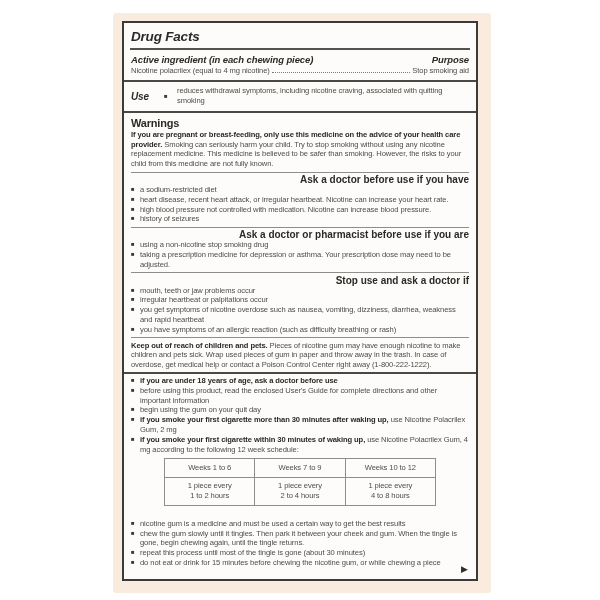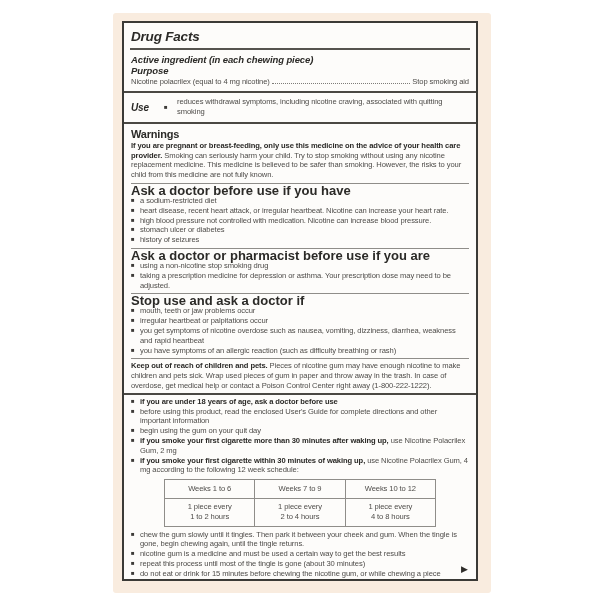--- a/index.html
+++ b/index.html
@@ -22,43 +22,43 @@
   .sec { padding: 2px 7px; }
 
   h1.df-title {
     font-size: 13.5px; font-style: italic; font-weight: bold; color: #2b2a27;
     letter-spacing: -0.2px; padding: 4px 0 2px;
   }
   .rule-mid { height: 1.5px; background: #55534e; margin: 0 6px; }
   .rule-thick { height: 2px; background: #4a4843; }
   .rule-thin { height: 1px; background: #8f8d89; margin: 2.5px 0; }
 
-  .heads-row { display: flex; justify-content: space-between; align-items: baseline; padding-top: 2px; flex-direction: column; }
+  .heads-row { display: flex; justify-content: space-between; align-items: baseline; padding-top: 2px; }
   .h-ital { font-style: italic; font-weight: bold; font-size: 9.5px; color: #2b2a27; letter-spacing: -0.1px; }
 
   .body-txt, .leader-row, li, .warn-p, td, th { font-size: 7.6px; line-height: 9.8px; letter-spacing: -0.1px; }
 
   .leader-row { display: flex; align-items: flex-end; padding: 1px 0 3px; text-align: right; }
   .leader-row .dots { flex: 1; border-bottom: 1.5px dotted #7e7c78; margin: 0 2px 2px; }
 
   .use-row { display: flex; align-items: center; padding: 4px 7px 5px; }
   .use-row .use-h { font-size: 10px; margin-right: 15px; }
   .use-row .sq { margin-right: 4px; }
 
   h2.sec-h { font-size: 11px; font-weight: bold; color: #2b2a27; letter-spacing: -0.2px; padding: 2px 0 1px; }
-  h3.sub-h { font-size: 13px; line-height: 10px; font-weight: bold; color: #2b2a27; }
+  h3.sub-h { font-size: 10px; line-height: 10px; font-weight: bold; color: #2b2a27; text-align: right; }
   .warn-p b, li b { color: #2b2a27; }
 
   ul { list-style: none; }
   li { display: flex; }
   .sq { width: 9px; flex: 0 0 9px; font-size: 6px; color: #3d3b38; }
   li .txt { flex: 1; }
 
   table.schedule {
-    border-collapse: collapse; margin: 4px auto 3px; width: 272px; table-layout: fixed;
+    border-collapse: collapse; margin: 4px auto 13px; width: 272px; table-layout: fixed;
   }
   table.schedule th, table.schedule td {
     border: 1px solid #8f8d89; text-align: center; font-weight: normal; color: #4e4c49;
   }
   table.schedule th { padding: 4px 2px; }
   table.schedule td { padding: 3px 2px 4px; white-space: pre-line; }
 
   .dir-wrap { position: relative; }
   .arrow {
     position: absolute; right: 8px; bottom: 5px; font-size: 9px; color: #2e2c29; line-height: 9px;
@@ -109,24 +109,20 @@
               <span class="sq">■</span>
               <span class="txt">a sodium-restricted diet</span>
             </li>
           <li>
               <span class="sq">■</span>
               <span class="txt">heart disease, recent heart attack, or irregular heartbeat. Nicotine can increase your heart rate.</span>
             </li>
           <li>
               <span class="sq">■</span>
               <span class="txt">high blood pressure not controlled with medication. Nicotine can increase blood pressure.</span>
-            </li>
-          <li>
-              <span class="sq">■</span>
-              <span class="txt">stomach ulcer or diabetes</span>
             </li>
           <li>
               <span class="sq">■</span>
               <span class="txt">history of seizures</span>
             </li>
         </ul>
 
         <div class="rule-thin"></div>
         <h3 class="sub-h">Ask a doctor or pharmacist before use if you are</h3>
         <ul>
@@ -205,25 +201,25 @@
 2 to 4 hours</td>
             <td>1 piece every
 4 to 8 hours</td>
           </tr>
         </tbody>
           </table>
 
         <ul>
           <li>
               <span class="sq">■</span>
+              <span class="txt">nicotine gum is a medicine and must be used a certain way to get the best results</span>
+            </li>
+          <li>
+              <span class="sq">■</span>
               <span class="txt">chew the gum slowly until it tingles. Then park it between your cheek and gum. When the tingle is gone, begin chewing again, until the tingle returns.</span>
-            </li>
-          <li>
-              <span class="sq">■</span>
-              <span class="txt">nicotine gum is a medicine and must be used a certain way to get the best results</span>
             </li>
           <li>
               <span class="sq">■</span>
               <span class="txt">repeat this process until most of the tingle is gone (about 30 minutes)</span>
             </li>
           <li>
               <span class="sq">■</span>
               <span class="txt">do not eat or drink for 15 minutes before chewing the nicotine gum, or while chewing a piece</span>
             </li>
 

